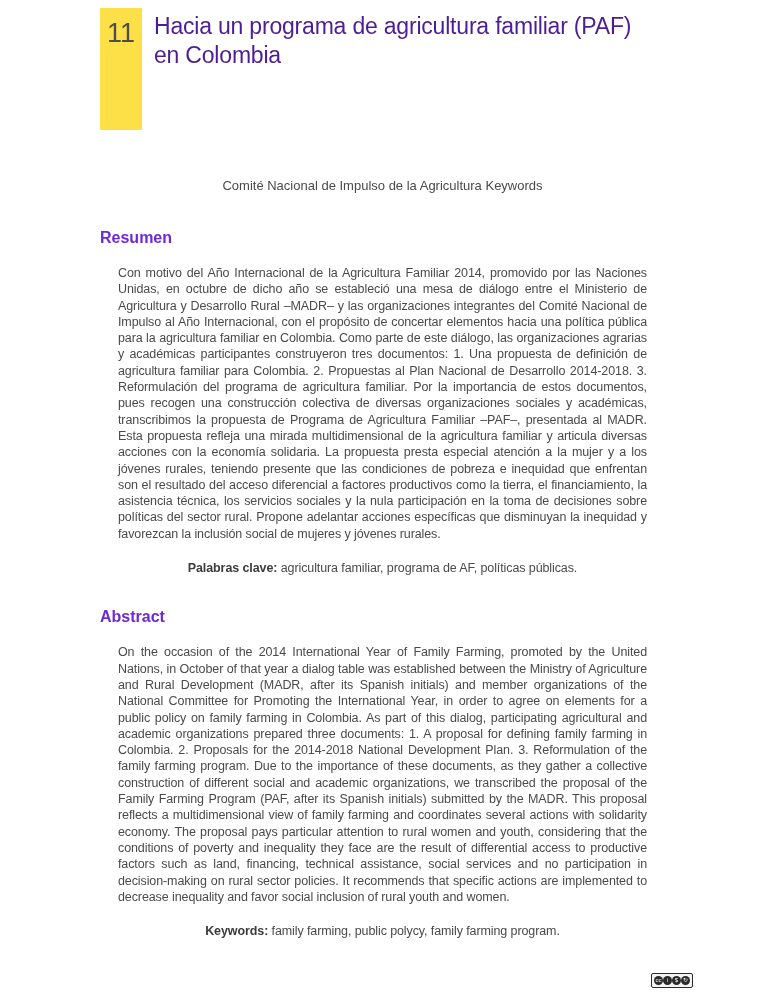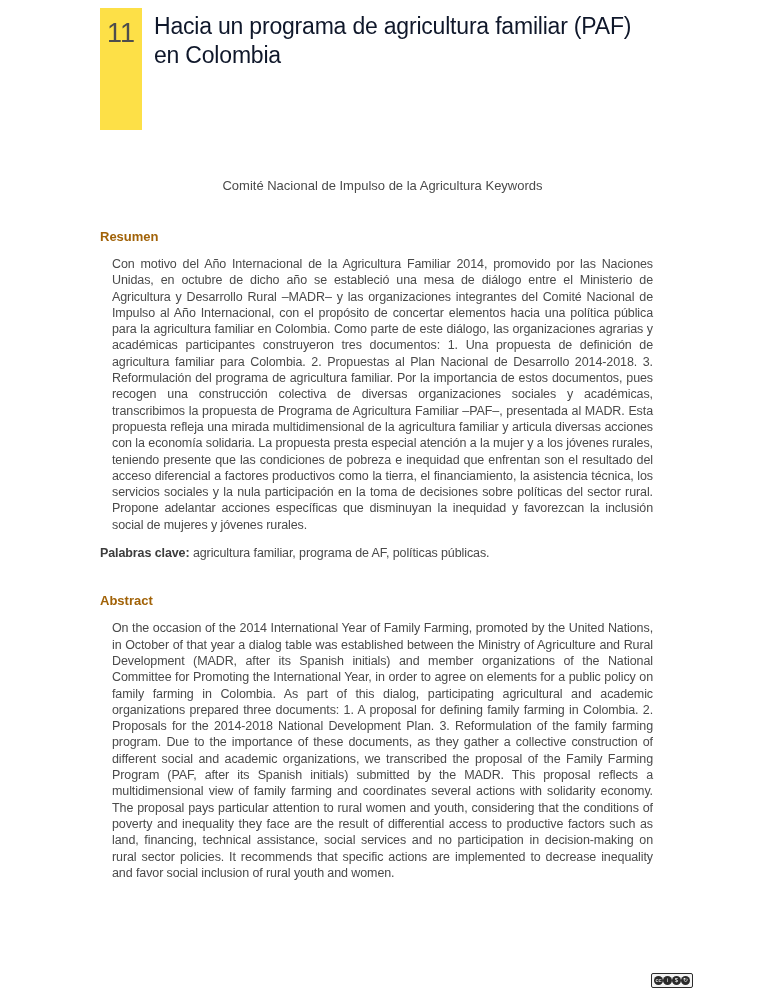--- a/index.html
+++ b/index.html
@@ -37,61 +37,62 @@
     line-height:1;
   }
   .titles{
     padding-left:12px;
     width:505px;
   }
   .title-es{
     margin:4px 0 0 0;
     font-size:23px;
     font-weight:normal;
-    color:#0f172a;
+    color:#4c1d95;
     line-height:1.28;
     letter-spacing:-0.2px;
   }
   .title-en{
     margin:20px 0 0 0;
     font-size:19px;
     font-weight:normal;
     color:#b5b5b5;
     line-height:1.2;
     letter-spacing:-0.2px;
   }
   .author{
     margin:48px 0 0 0;
     text-align:center;
     font-size:13px;
     color:#4a4a4a;
   }
   .section-heading{
     margin:36px 0 6px 0;
-    font-size:13px;
+    font-size:16px;
     font-weight:bold;
-    color:#a16207;
+    color:#6d28d9;
   }
   .abstract-heading{
     margin-top:32px;
   }
   .body-text{
-    margin:12px;
+    margin:18px;
     font-size:12.5px;
     line-height:16.3px;
     text-align:justify;
     color:#4a4a4a;
     letter-spacing:-0.1px;
   }
   .keywords-line{
     margin:10px 0 0 0;
     font-size:12.5px;
     line-height:16.3px;
     color:#4a4a4a;
     letter-spacing:-0.1px;
+    text-align:center;
   }
   .keywords-line b{color:#3c3c3c;}
   .cc-badge{
     position:absolute;
     right:72px;
     bottom:12px;
     width:42px;height:15px;
     border:1px solid #2b2b2b;
     border-radius:2px;
     background:#f4f4f4;
@@ -133,20 +134,21 @@
 
     <section>
       <h3 class="section-heading">Resumen</h3>
       <p class="body-text">Con motivo del Año Internacional de la Agricultura Familiar 2014, promovido por las Naciones Unidas, en octubre de dicho año se estableció una mesa de diálogo entre el Ministerio de Agricultura y Desarrollo Rural –MADR– y las organizaciones integrantes del Comité Nacional de Impulso al Año Internacional, con el propósito de concertar elementos hacia una política pública para la agricultura familiar en Colombia. Como parte de este diálogo, las organizaciones agrarias y académicas participantes construyeron tres documentos: 1. Una propuesta de definición de agricultura familiar para Colombia. 2. Propuestas al Plan Nacional de Desarrollo 2014-2018. 3. Reformulación del programa de agricultura familiar. Por la importancia de estos documentos, pues recogen una construcción colectiva de diversas organizaciones sociales y académicas, transcribimos la propuesta de Programa de Agricultura Familiar –PAF–, presentada al MADR. Esta propuesta refleja una mirada multidimensional de la agricultura familiar y articula diversas acciones con la economía solidaria. La propuesta presta especial atención a la mujer y a los jóvenes rurales, teniendo presente que las condiciones de pobreza e inequidad que enfrentan son el resultado del acceso diferencial a factores productivos como la tierra, el financiamiento, la asistencia técnica, los servicios sociales y la nula participación en la toma de decisiones sobre políticas del sector rural. Propone adelantar acciones específicas que disminuyan la inequidad y favorezcan la inclusión social de mujeres y jóvenes rurales.</p>
       <p class="keywords-line"><b>Palabras clave:</b><span> agricultura familiar, programa de AF, políticas públicas.</span></p>
     </section>
 
     <section>
       <h3 class="section-heading abstract-heading">Abstract</h3>
       <p class="body-text">On the occasion of the 2014 International Year of Family Farming, promoted by the United Nations, in October of that year a dialog table was established between the Ministry of Agriculture and Rural Development (MADR, after its Spanish initials) and member organizations of the National Committee for Promoting the International Year, in order to agree on elements for a public policy on family farming in Colombia.  As part of this dialog, participating agricultural and academic organizations prepared three documents: 1. A proposal for defining family farming in Colombia. 2. Proposals for the 2014-2018 National Development Plan. 3. Reformulation of the family farming program. Due to the importance of these documents, as they gather a collective construction of different social and academic organizations, we transcribed the proposal of the Family Farming Program (PAF, after its Spanish initials) submitted by the MADR. This proposal reflects a multidimensional view of family farming and coordinates several actions with solidarity economy. The proposal pays particular attention to rural women and youth, considering that the conditions of poverty and inequality they face are the result of differential access to productive factors such as land, financing, technical assistance, social services and no participation in decision-making on rural sector policies. It recommends that specific actions are implemented to decrease inequality and favor social inclusion of rural youth and women.</p>
+      <p class="keywords-line"><b>Keywords:</b><span> family farming, public polycy, family farming program.</span></p>
     </section>
 
   </div>
 
   <div class="cc-badge" title="">
     <span class="cc-circle">cc</span>
     <span class="cc-circle">i</span>
     <span class="cc-circle">$</span>
     <span class="cc-circle">↻</span>
   </div>

